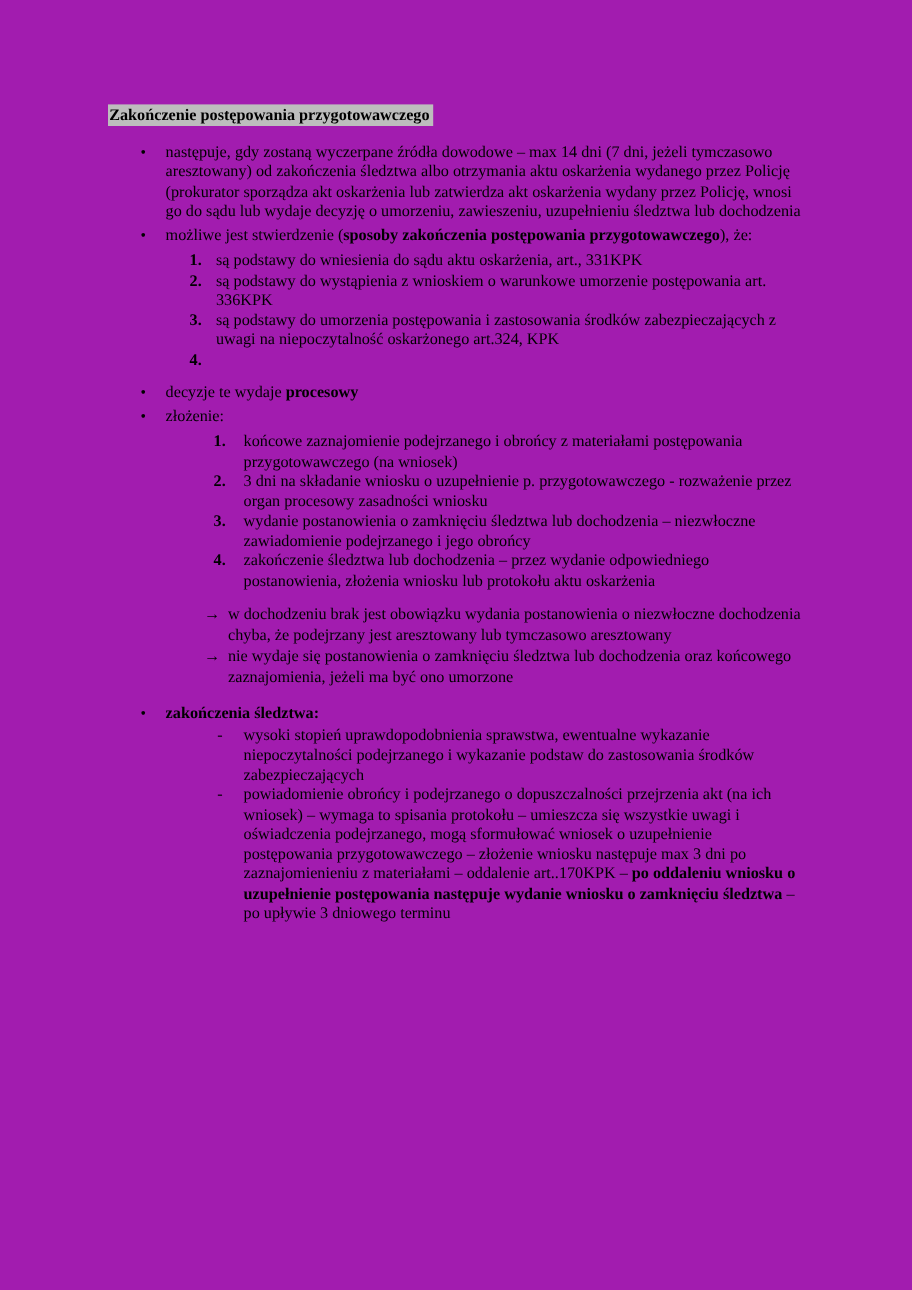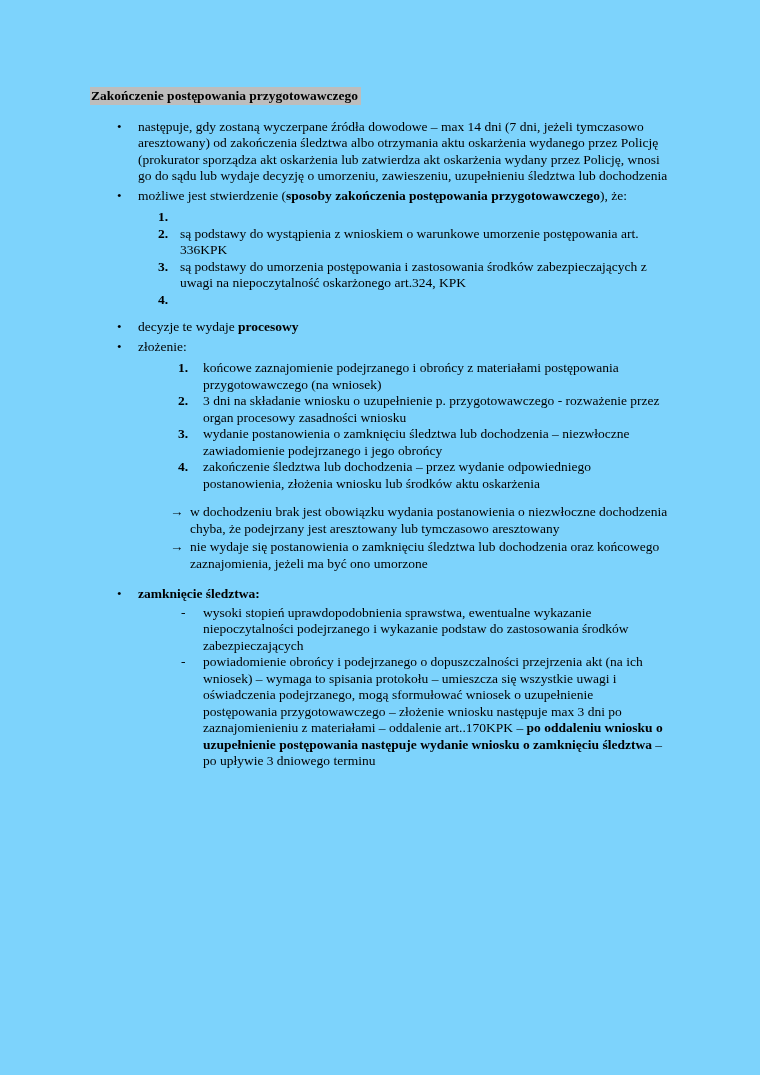--- a/index.html
+++ b/index.html
@@ -2,21 +2,21 @@
 <html><head>
 <meta charset="utf-8">
 <style>
   * { box-sizing: border-box; margin: 0; padding: 0; }
   html, body { background: #ffffff; }
   .page {
     position: relative;
     width: 760px;
     height: 1075px;
     margin: 0 auto;
-    background: #7dd3fc;
+    background: #a21caf;
     font-family: "Liberation Serif", "DejaVu Serif", serif;
     font-size: 13.5px;
     line-height: 16.5px;
     color: #000000;
     padding: 88px 92px 20px 90px;
     overflow: hidden;
   }
   .doc-title {
     font-size: 13.5px;
     font-weight: bold;
@@ -81,20 +81,21 @@
       </div>
       <div class="block bullet">
         <div class="row">
           <span class="marker bullet-marker">•</span>
           <div class="text"><span>możliwe jest stwierdzenie (</span><span class="b">sposoby zakończenia postępowania przygotowawczego</span><span>), że:</span></div>
         </div>
       </div>
       <div class="block ordered indent-1">
         <div class="row">
           <span class="marker num-marker">1.</span>
+          <div class="text"><span>są podstawy do wniesienia do sądu </span><span class="u">aktu oskarżenia</span><span>, art., 331KPK</span></div>
         </div>
         <div class="row">
           <span class="marker num-marker">2.</span>
           <div class="text"><span>są podstawy do wystąpienia z wnioskiem o </span><span class="u">warunkowe umorzenie postępowania</span><span> art. 336KPK</span></div>
         </div>
         <div class="row">
           <span class="marker num-marker">3.</span>
           <div class="text"><span>są podstawy do </span><span class="u">umorzenia postępowania i zastosowania środków zabezpieczających</span><span> z uwagi na niepoczytalność oskarżonego art.324, KPK</span></div>
         </div>
         <div class="row">
@@ -121,37 +122,37 @@
         <div class="row">
           <span class="marker num-marker">2.</span>
           <div class="text"><span>3 dni na składanie wniosku o uzupełnienie p. przygotowawczego - rozważenie przez organ procesowy zasadności wniosku</span></div>
         </div>
         <div class="row">
           <span class="marker num-marker">3.</span>
           <div class="text"><span>wydanie postanowienia o zamknięciu śledztwa lub dochodzenia – niezwłoczne zawiadomienie podejrzanego i jego obrońcy</span></div>
         </div>
         <div class="row">
           <span class="marker num-marker">4.</span>
-          <div class="text"><span>zakończenie śledztwa lub dochodzenia – przez wydanie odpowiedniego postanowienia, złożenia wniosku lub środków aktu oskarżenia</span></div>
+          <div class="text"><span>zakończenie śledztwa lub dochodzenia – przez wydanie odpowiedniego postanowienia, złożenia wniosku lub protokołu aktu oskarżenia</span></div>
         </div>
       </div>
       <div class="block arrows">
         <div class="row">
           <span class="marker arrow-marker">→</span>
           <div class="text"><span>w dochodzeniu </span><span class="u">brak jest obowiązku wydania postanowienia o niezwłoczne dochodzenia</span><span> chyba, że podejrzany jest aresztowany lub tymczasowo aresztowany</span></div>
         </div>
         <div class="row">
           <span class="marker arrow-marker">→</span>
           <div class="text"><span>nie wydaje się postanowienia o zamknięciu śledztwa lub dochodzenia oraz końcowego zaznajomienia, jeżeli ma być ono umorzone</span></div>
         </div>
       </div>
       <div class="block bullet">
         <div class="row">
           <span class="marker bullet-marker">•</span>
-          <div class="text"><span class="b">zamknięcie śledztwa:</span></div>
+          <div class="text"><span class="b">zakończenia śledztwa:</span></div>
         </div>
       </div>
       <div class="block dashes">
         <div class="row">
           <span class="marker dash-marker">-</span>
           <div class="text"><span class="u">wysoki stopień uprawdopodobnienia sprawstwa</span><span>, ewentualne wykazanie niepoczytalności podejrzanego i wykazanie podstaw do zastosowania środków zabezpieczających</span></div>
         </div>
         <div class="row">
           <span class="marker dash-marker">-</span>
           <div class="text"><span>powiadomienie obrońcy i podejrzanego o dopuszczalności przejrzenia akt (na ich wniosek) – wymaga to spisania protokołu – umieszcza się wszystkie uwagi i oświadczenia podejrzanego, mogą sformułować wniosek o uzupełnienie postępowania przygotowawczego – złożenie wniosku następuje max 3 dni po zaznajomienieniu z materiałami – oddalenie art..170KPK – </span><span class="b">po oddaleniu wniosku o uzupełnienie postępowania następuje wydanie wniosku o zamknięciu śledztwa</span><span> – po upływie 3 dniowego terminu</span></div>

